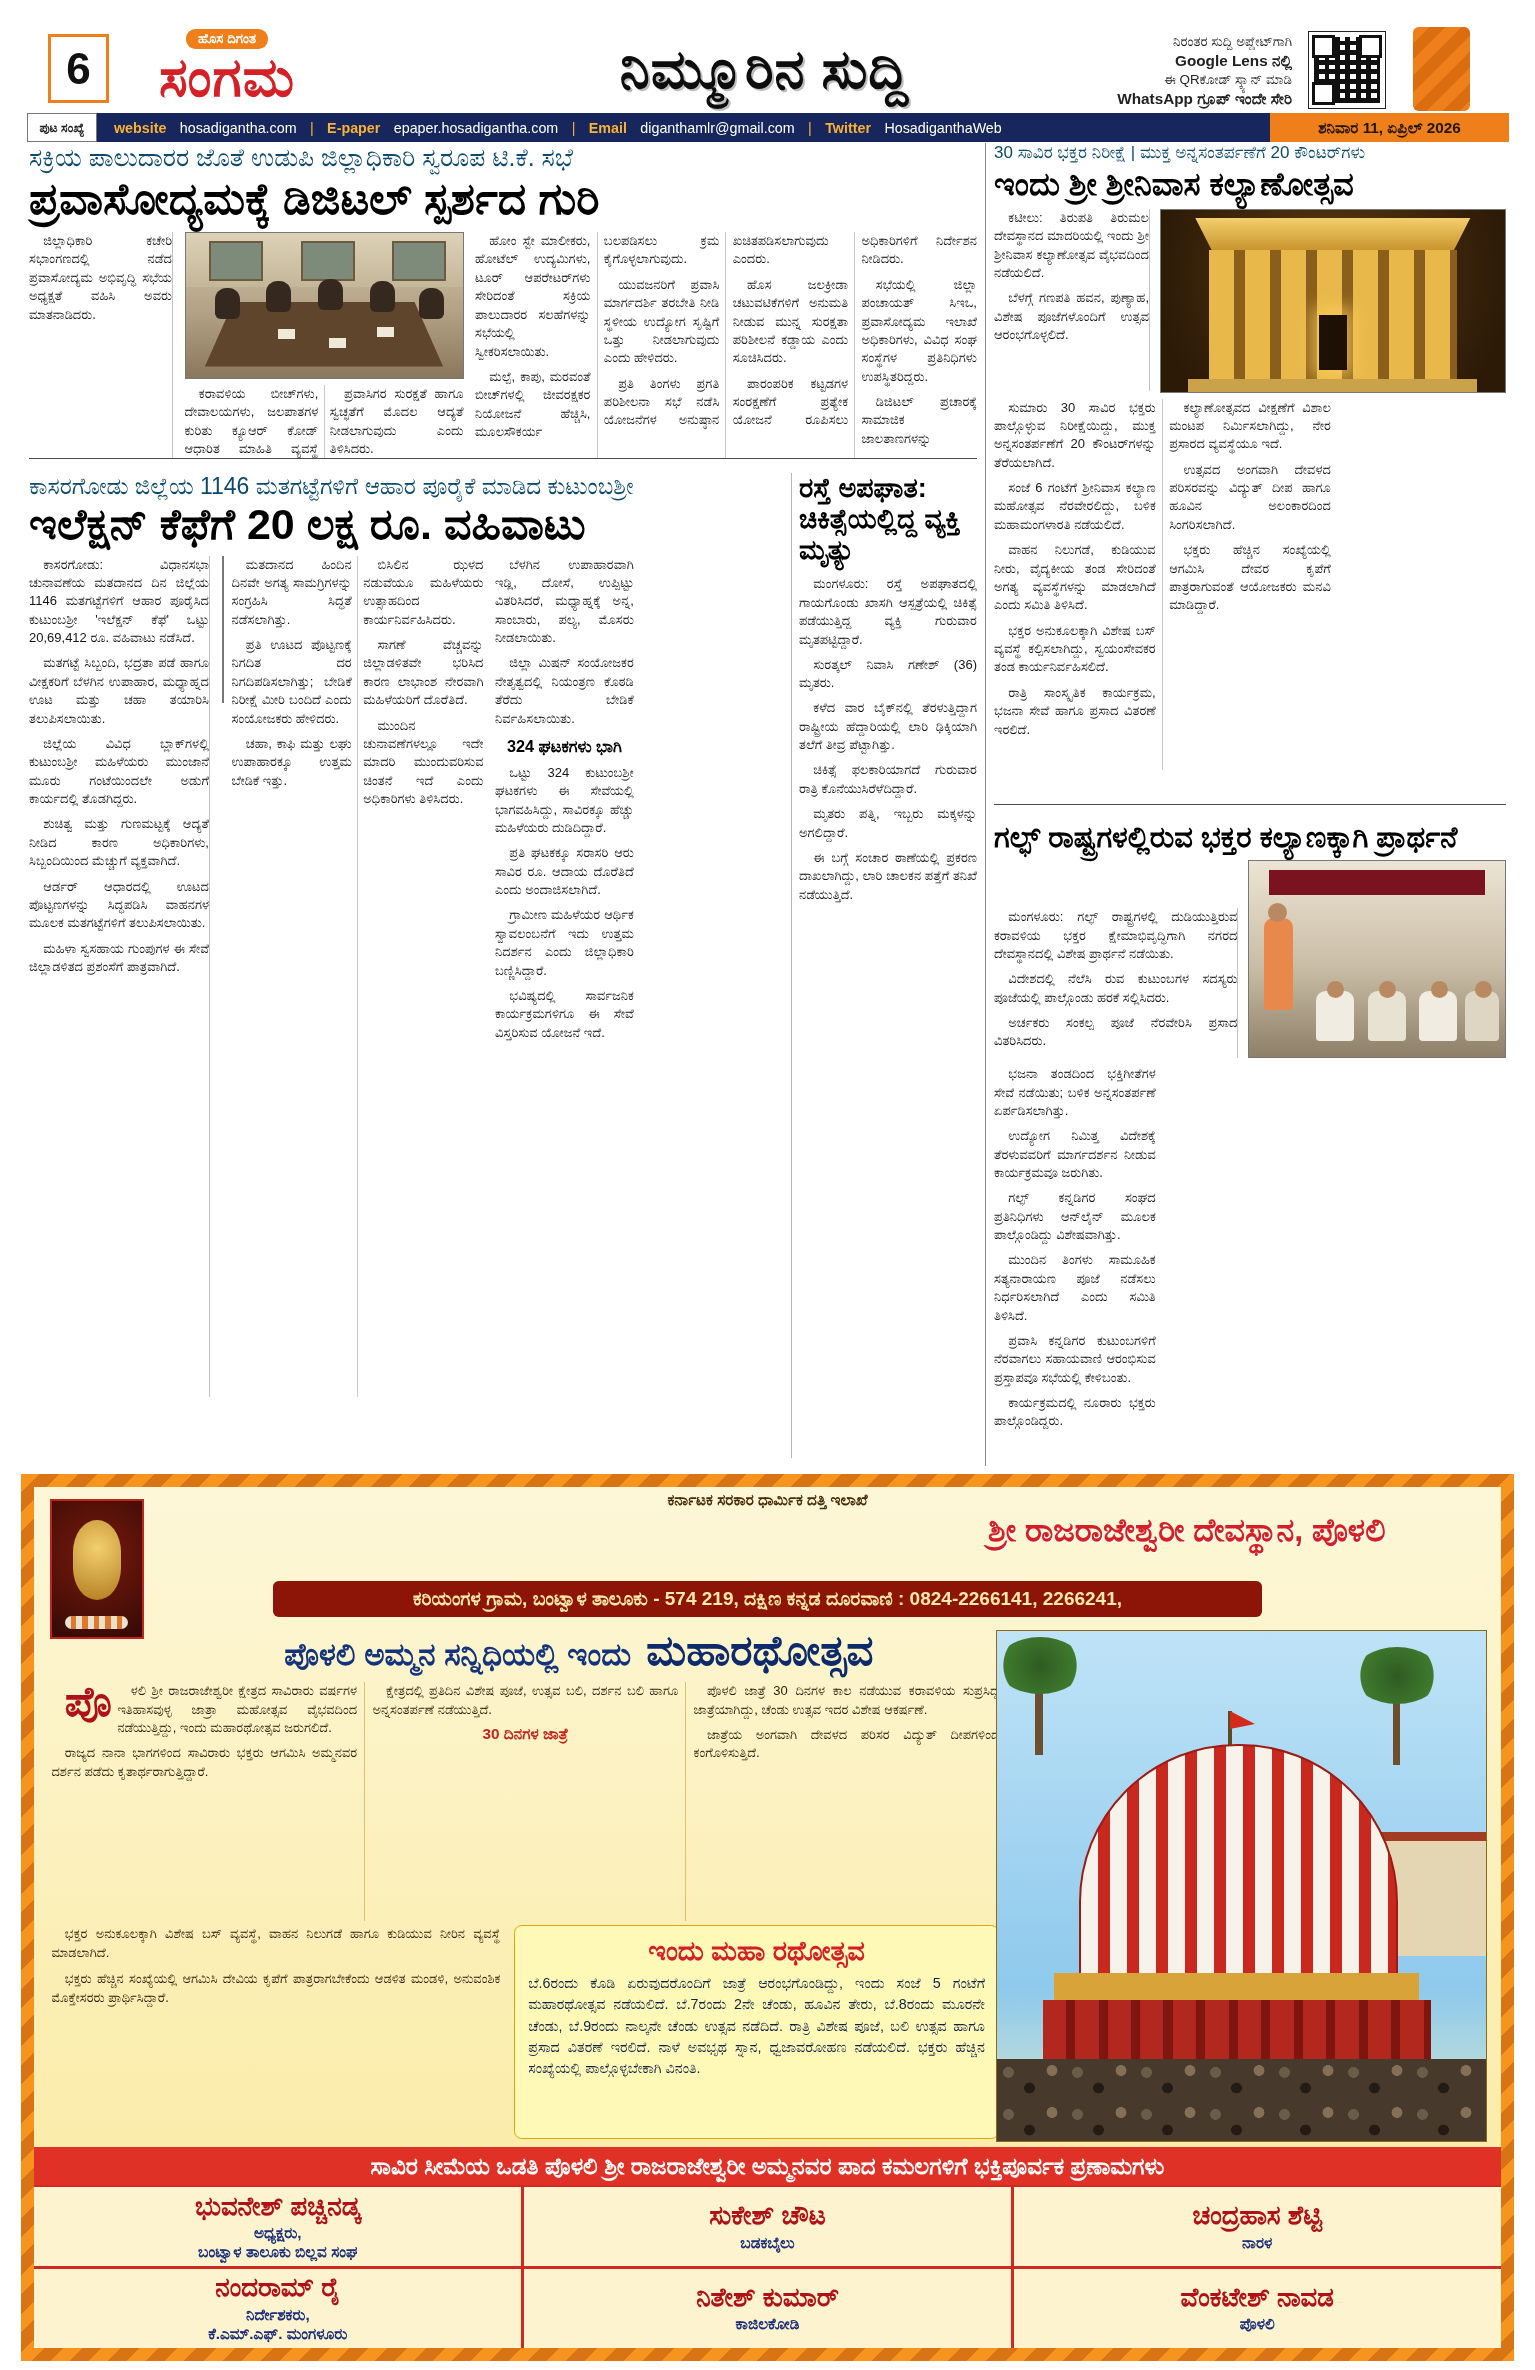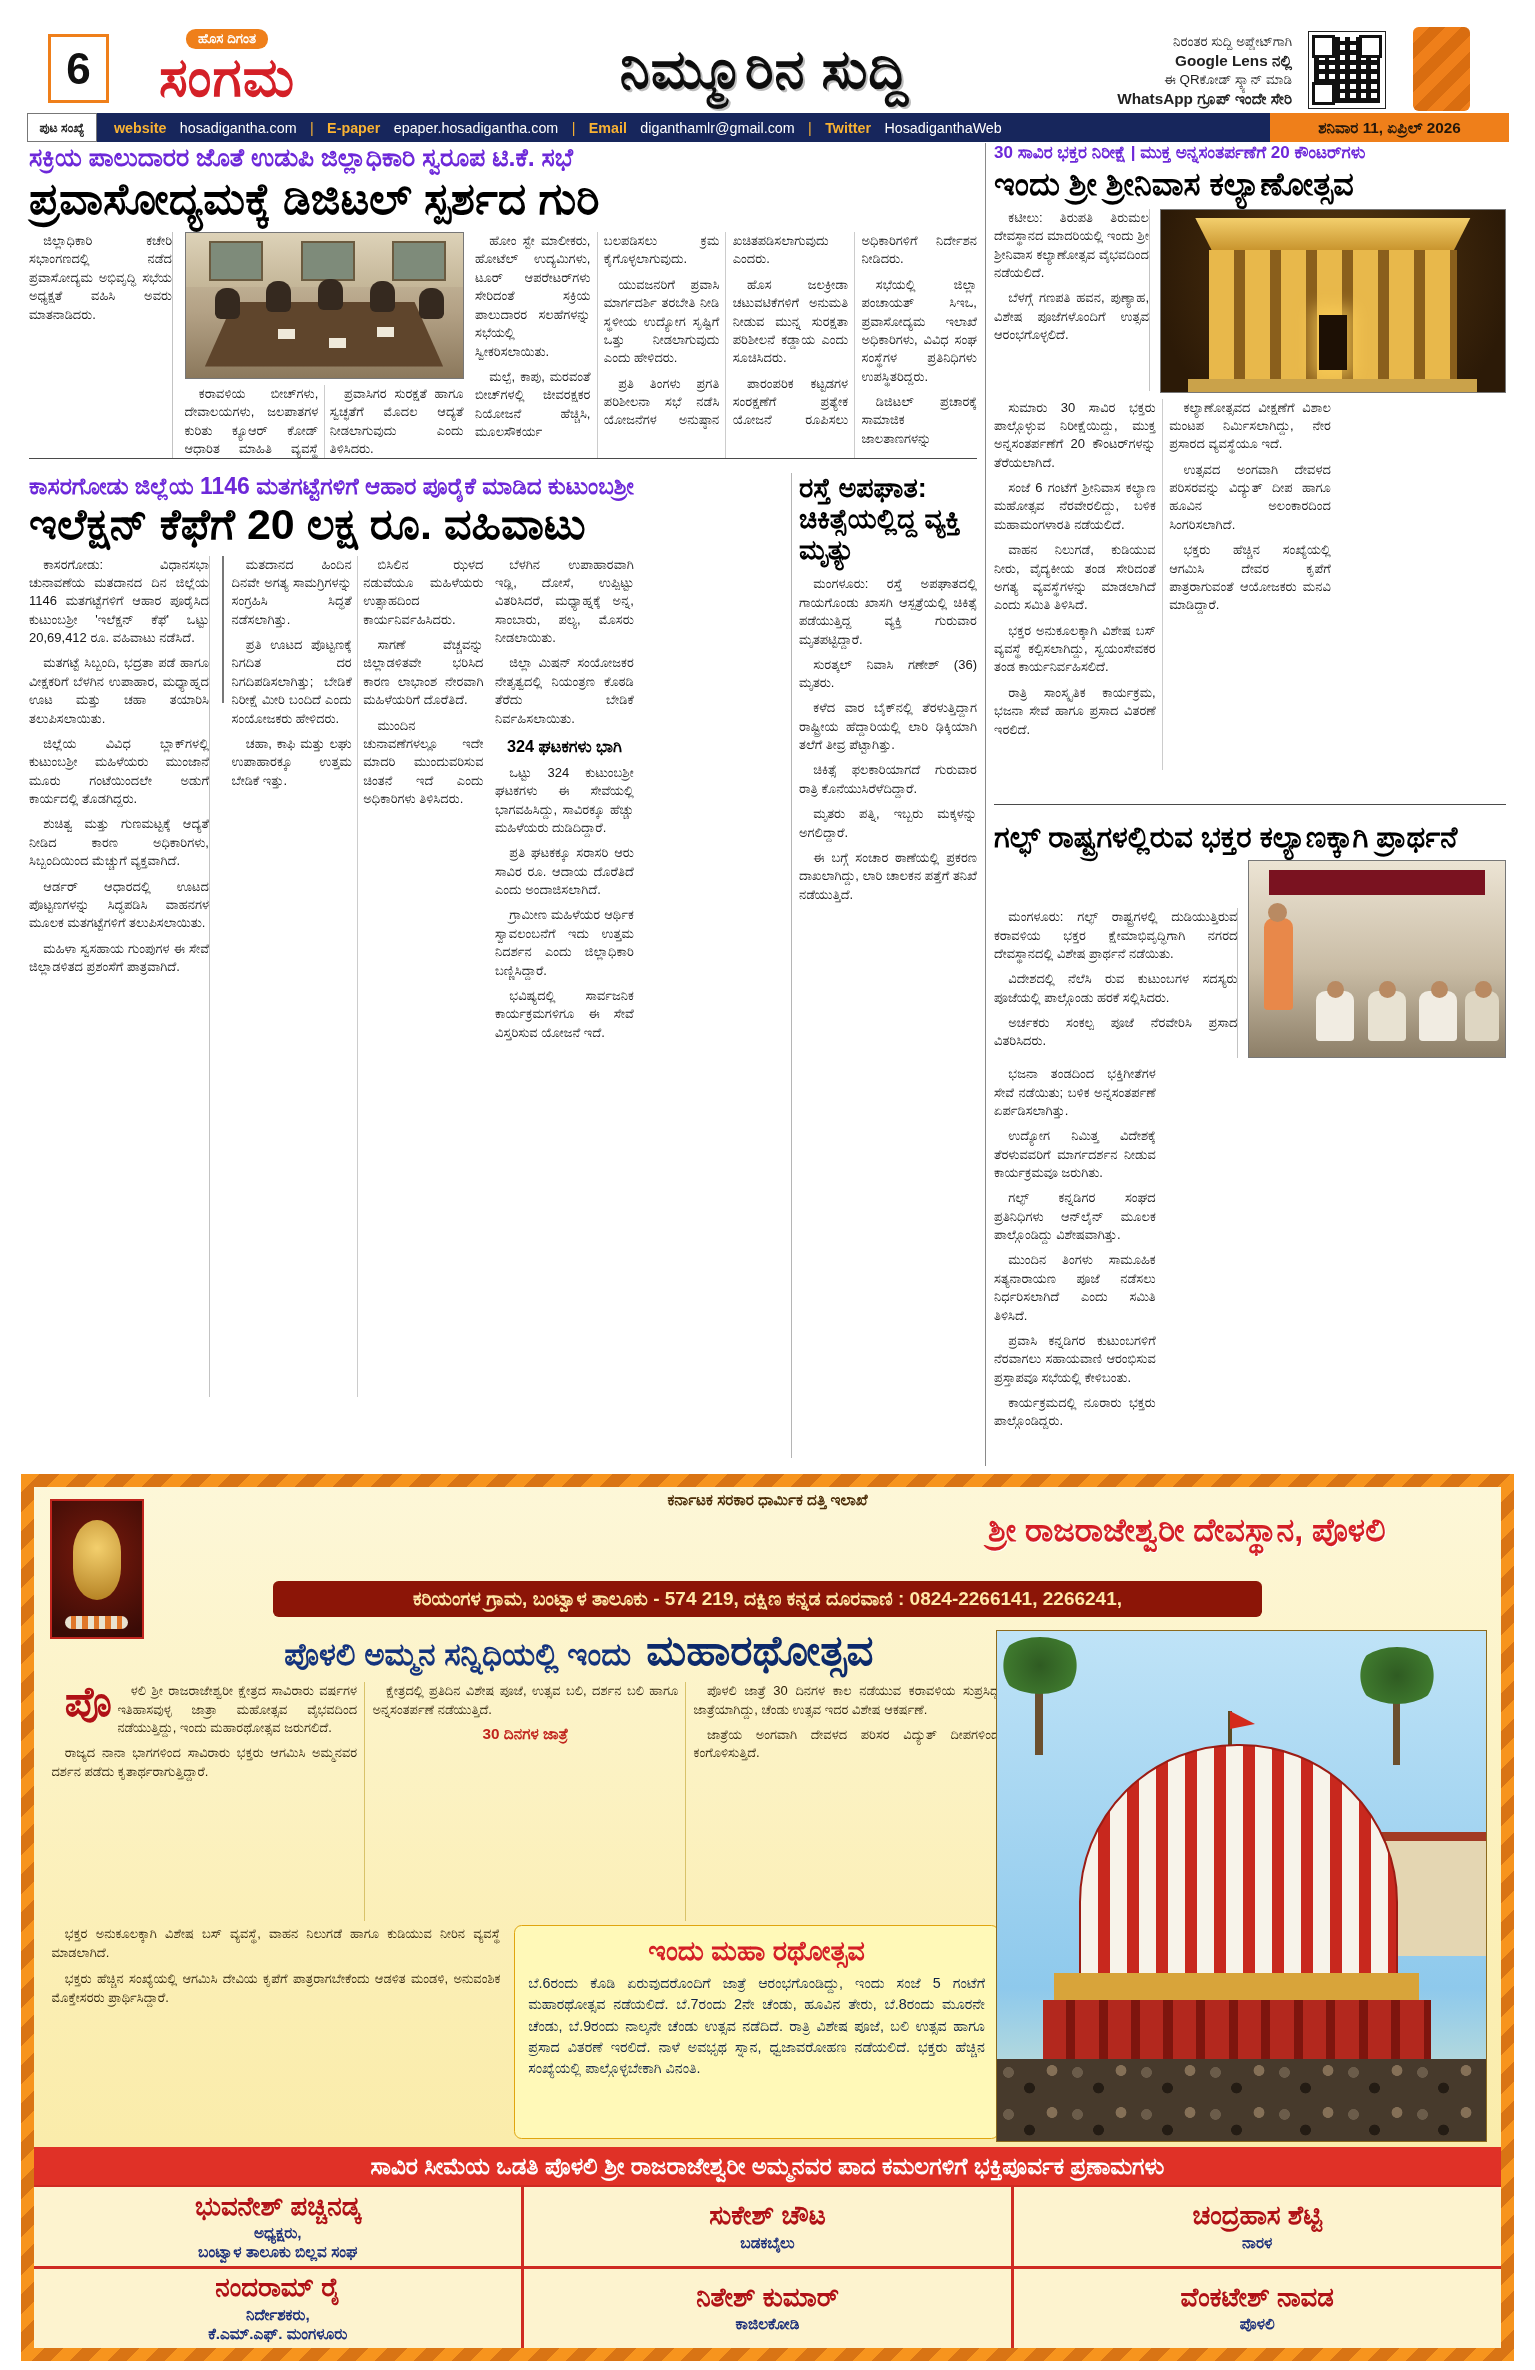--- a/index.html
+++ b/index.html
@@ -34,21 +34,21 @@
   .ib-page{background:#fff;border:1px solid #777;color:#222;display:flex;align-items:center;
            padding:0 11.5px;font-weight:bold;font-size:12.4px;}
   .ib-mid{flex:1;background:#17265c;color:#fff;display:flex;align-items:center;gap:13.4px;
           padding:0 17px;}
   .ib-mid .lab{color:#f9b233;font-weight:bold;}
   .ib-mid .sep{color:#f9b233;}
   .ib-date{width:239px;background:#ef7f1a;color:#24170a;font-weight:bold;display:flex;
            align-items:center;justify-content:center;font-size:15.3px;}
 
   
-  .kicker{font-weight:bold;color:#6d28d9;}
+  .kicker{font-weight:normal;color:#0c4a6e;}
   .headline{font-weight:bold;color:#000;line-height:1.08;}
   .bodytext{font-size:13px;line-height:1.42;text-align:justify;color:#161616;}
   .bodytext p{margin:0 0 6.7px;text-indent:14.3px;}
   .vr{border-right:1px solid #c3c3c3;}
   .cols{column-gap:13.4px;column-rule:1px solid #cccccc;column-fill:auto;height:100%;overflow:hidden;}
   .photo{position:relative;overflow:hidden;border:1px solid #777;}
   .col-subhead{font-weight:bold;font-size:16.3px;text-align:center;margin:3.8px 0 5.7px;color:#000;}
   .divider-h{border-top:1.9px solid #4a4a4a;}
   .divider-v{border-left:1.4px solid #8a8a8a;}
 

